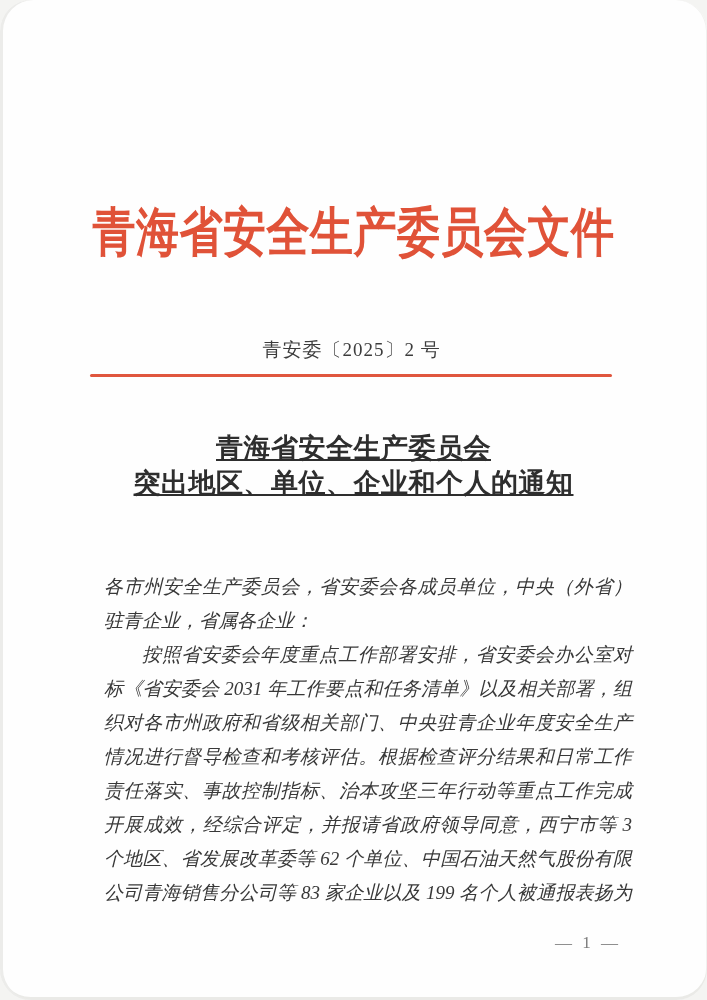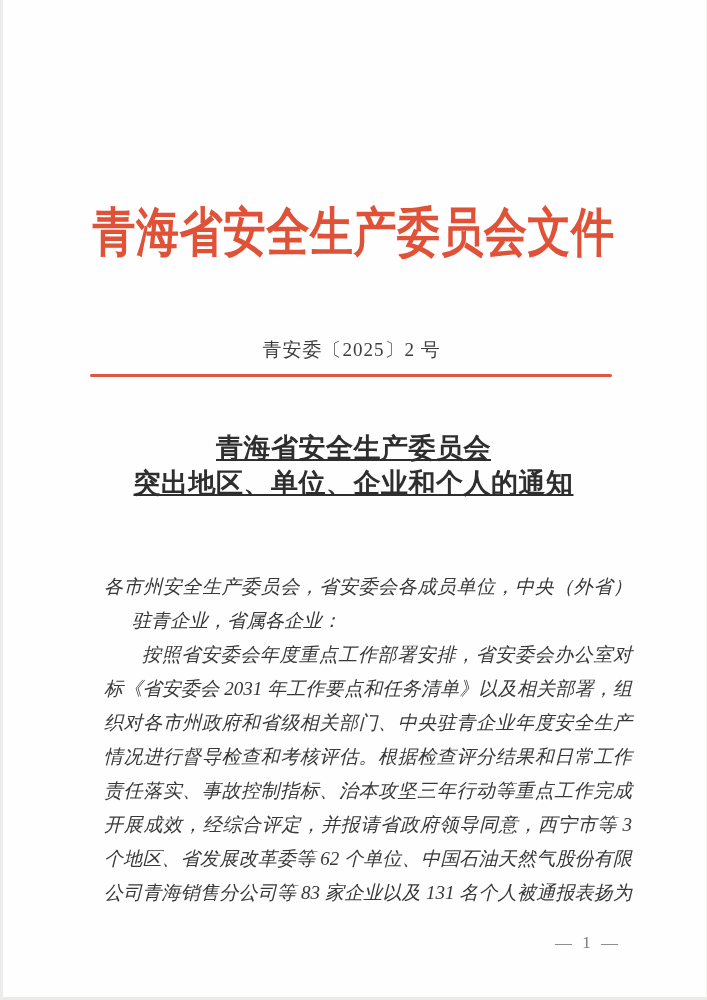--- a/index.html
+++ b/index.html
@@ -8,20 +8,21 @@
     background: #f4f4f2;
   }
   .page {
     position: relative;
     width: 707px;
     height: 1000px;
     background: #fefefe;
     overflow: hidden;
     box-shadow: inset 3px 0 0 #ececea, inset 0 -3px 0 #eaeae7, inset -1px 0 0 #f1f1ef;
     font-family: "Liberation Serif", "DejaVu Serif", serif;
+    border-radius: 31px;
   }
   .red-header {
     position: absolute;
     top: 206px;
     left: 0;
     width: 707px;
     text-align: center;
     font-size: 43px;
     line-height: 54px;
     font-weight: bold;
@@ -76,21 +77,20 @@
   .bline {
     text-align: justify;
     text-align-last: justify;
     white-space: nowrap;
     overflow: visible;
     font-style: italic;
   }
   .bline.left {
     text-align: center;
     text-align-last: left;
-    margin-left: 28px;
   }
   .bline.indent {
     text-indent: 38px;
   }
   .page-number {
     position: absolute;
     top: 933px;
     left: 0;
     width: 707px;
     box-sizing: border-box;
@@ -121,18 +121,18 @@
   <div class="body-text">
     <div class="bline">各市州安全生产委员会，省安委会各成员单位，中央（外省）</div>
     <div class="bline left">驻青企业，省属各企业：</div>
     <div class="bline indent">按照省安委会年度重点工作部署安排，省安委会办公室对</div>
     <div class="bline">标《省安委会 2031 年工作要点和任务清单》以及相关部署，组</div>
     <div class="bline">织对各市州政府和省级相关部门、中央驻青企业年度安全生产</div>
     <div class="bline">情况进行督导检查和考核评估。根据检查评分结果和日常工作</div>
     <div class="bline">责任落实、事故控制指标、治本攻坚三年行动等重点工作完成</div>
     <div class="bline">开展成效，经综合评定，并报请省政府领导同意，西宁市等 3</div>
     <div class="bline">个地区、省发展改革委等 62 个单位、中国石油天然气股份有限</div>
-    <div class="bline">公司青海销售分公司等 83 家企业以及 131 名个人被通报表扬为</div>
+    <div class="bline">公司青海销售分公司等 83 家企业以及 199 名个人被通报表扬为</div>
   </div>
 
   <div class="page-number">— 1 —</div>
 
 </div>
 
 </body></html>

